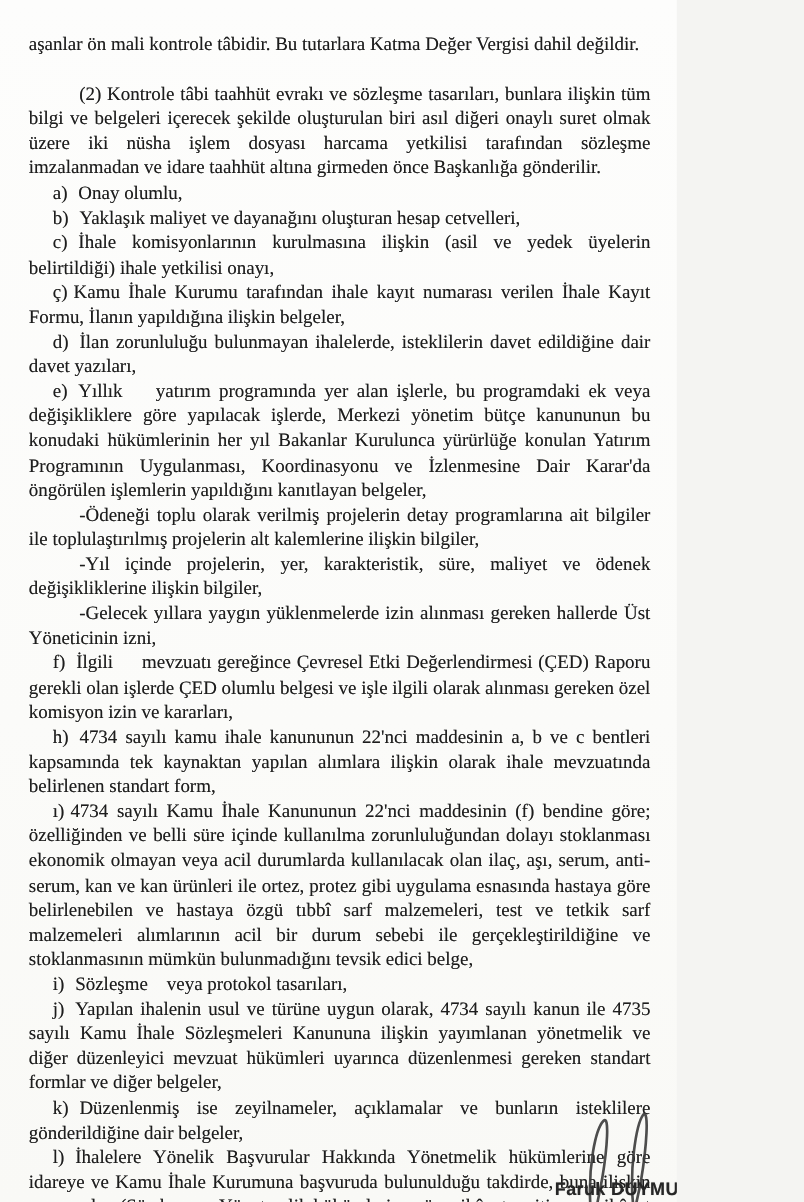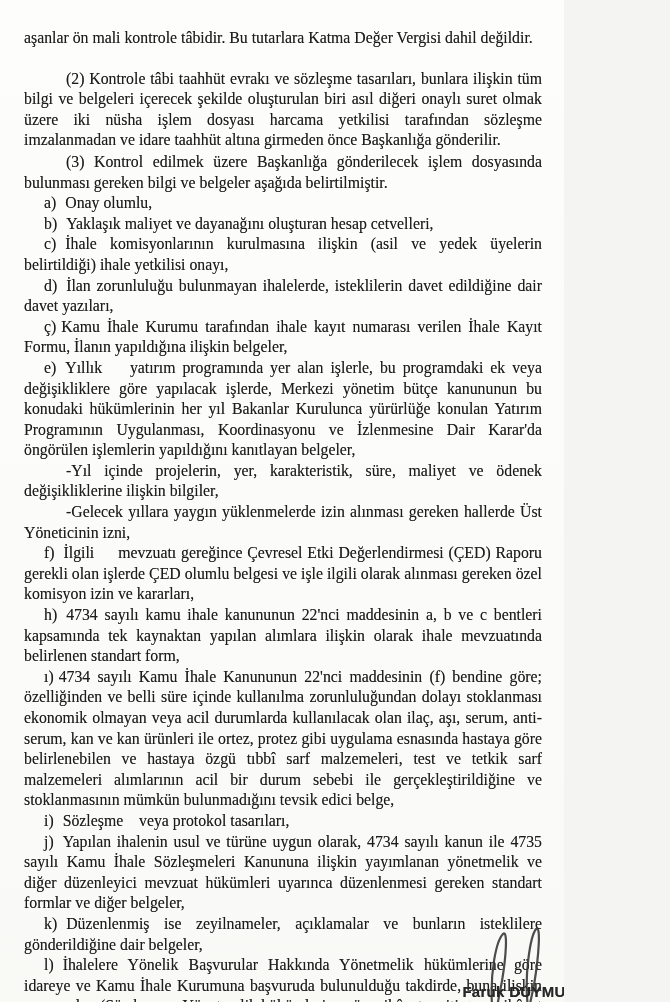--- a/index.html
+++ b/index.html
@@ -55,34 +55,34 @@
 </style>
 </head>
 <body>
 
 <div class="page">
 
   <p class="txt cont">aşanlar ön mali kontrole tâbidir. Bu tutarlara Katma Değer Vergisi dahil değildir.</p>
 
   <p class="txt p2">(2) Kontrole tâbi taahhüt evrakı ve sözleşme tasarıları, bunlara ilişkin tüm bilgi ve belgeleri içerecek şekilde oluşturulan biri asıl diğeri onaylı suret olmak üzere iki nüsha işlem dosyası harcama yetkilisi tarafından sözleşme imzalanmadan ve idare taahhüt altına girmeden önce Başkanlığa gönderilir.</p>
 
-  <p class="txt p3">(3) Kontrol edilmek üzere Başkanlığa gönderilecek işlem dosyasında bulunması gereken bilgi ve belgeler aşağıda belirtilmiştir.</p>
 
   <p class="txt li"><span class="lbl">a)</span><span>Onay olumlu,</span></p>
 
   <p class="txt li"><span class="lbl">b)</span><span>Yaklaşık maliyet ve dayanağını oluşturan hesap cetvelleri,</span></p>
 
   <p class="txt li"><span class="lbl">c)</span><span>İhale komisyonlarının kurulmasına ilişkin (asil ve yedek üyelerin belirtildiği) ihale yetkilisi onayı,</span></p>
 
+  <p class="txt li"><span class="lbl tight">ç)</span><span>Kamu İhale Kurumu tarafından ihale kayıt numarası verilen İhale Kayıt Formu, İlanın yapıldığına ilişkin belgeler,</span></p>
+
   <p class="txt li"><span class="lbl">d)</span><span>İlan zorunluluğu bulunmayan ihalelerde, isteklilerin davet edildiğine dair davet yazıları,</span></p>
-
-  <p class="txt li"><span class="lbl tight">ç)</span><span>Kamu İhale Kurumu tarafından ihale kayıt numarası verilen İhale Kayıt Formu, İlanın yapıldığına ilişkin belgeler,</span></p>
 
   <p class="txt li"><span class="lbl">e)</span><span>Yıllık&nbsp;&nbsp;&nbsp; yatırım programında yer alan işlerle, bu programdaki ek veya değişikliklere göre yapılacak işlerde, Merkezi yönetim bütçe kanununun bu konudaki hükümlerinin her yıl Bakanlar Kurulunca yürürlüğe konulan Yatırım Programının Uygulanması, Koordinasyonu ve İzlenmesine Dair Karar'da öngörülen işlemlerin yapıldığını kanıtlayan belgeler,</span></p>
 
+  <p class="txt dash">-Ödeneği toplu olarak verilmiş projelerin detay programlarına ait bilgiler ile toplulaştırılmış projelerin alt kalemlerine ilişkin bilgiler,</p>
 
   <p class="txt dash">-Yıl içinde projelerin, yer, karakteristik, süre, maliyet ve ödenek değişikliklerine ilişkin bilgiler,</p>
 
   <p class="txt dash">-Gelecek yıllara yaygın yüklenmelerde izin alınması gereken hallerde Üst Yöneticinin izni,</p>
 
   <p class="txt li"><span class="lbl">f)</span><span>İlgili&nbsp;&nbsp;&nbsp;&nbsp; mevzuatı gereğince Çevresel Etki Değerlendirmesi (ÇED) Raporu gerekli olan işlerde ÇED olumlu belgesi ve işle ilgili olarak alınması gereken özel komisyon izin ve kararları,</span></p>
 
 
 
   <p class="txt li"><span class="lbl">h)</span><span>4734 sayılı kamu ihale kanununun 22'nci maddesinin a, b ve c bentleri kapsamında tek kaynaktan yapılan alımlara ilişkin olarak ihale mevzuatında belirlenen standart form,</span></p>

